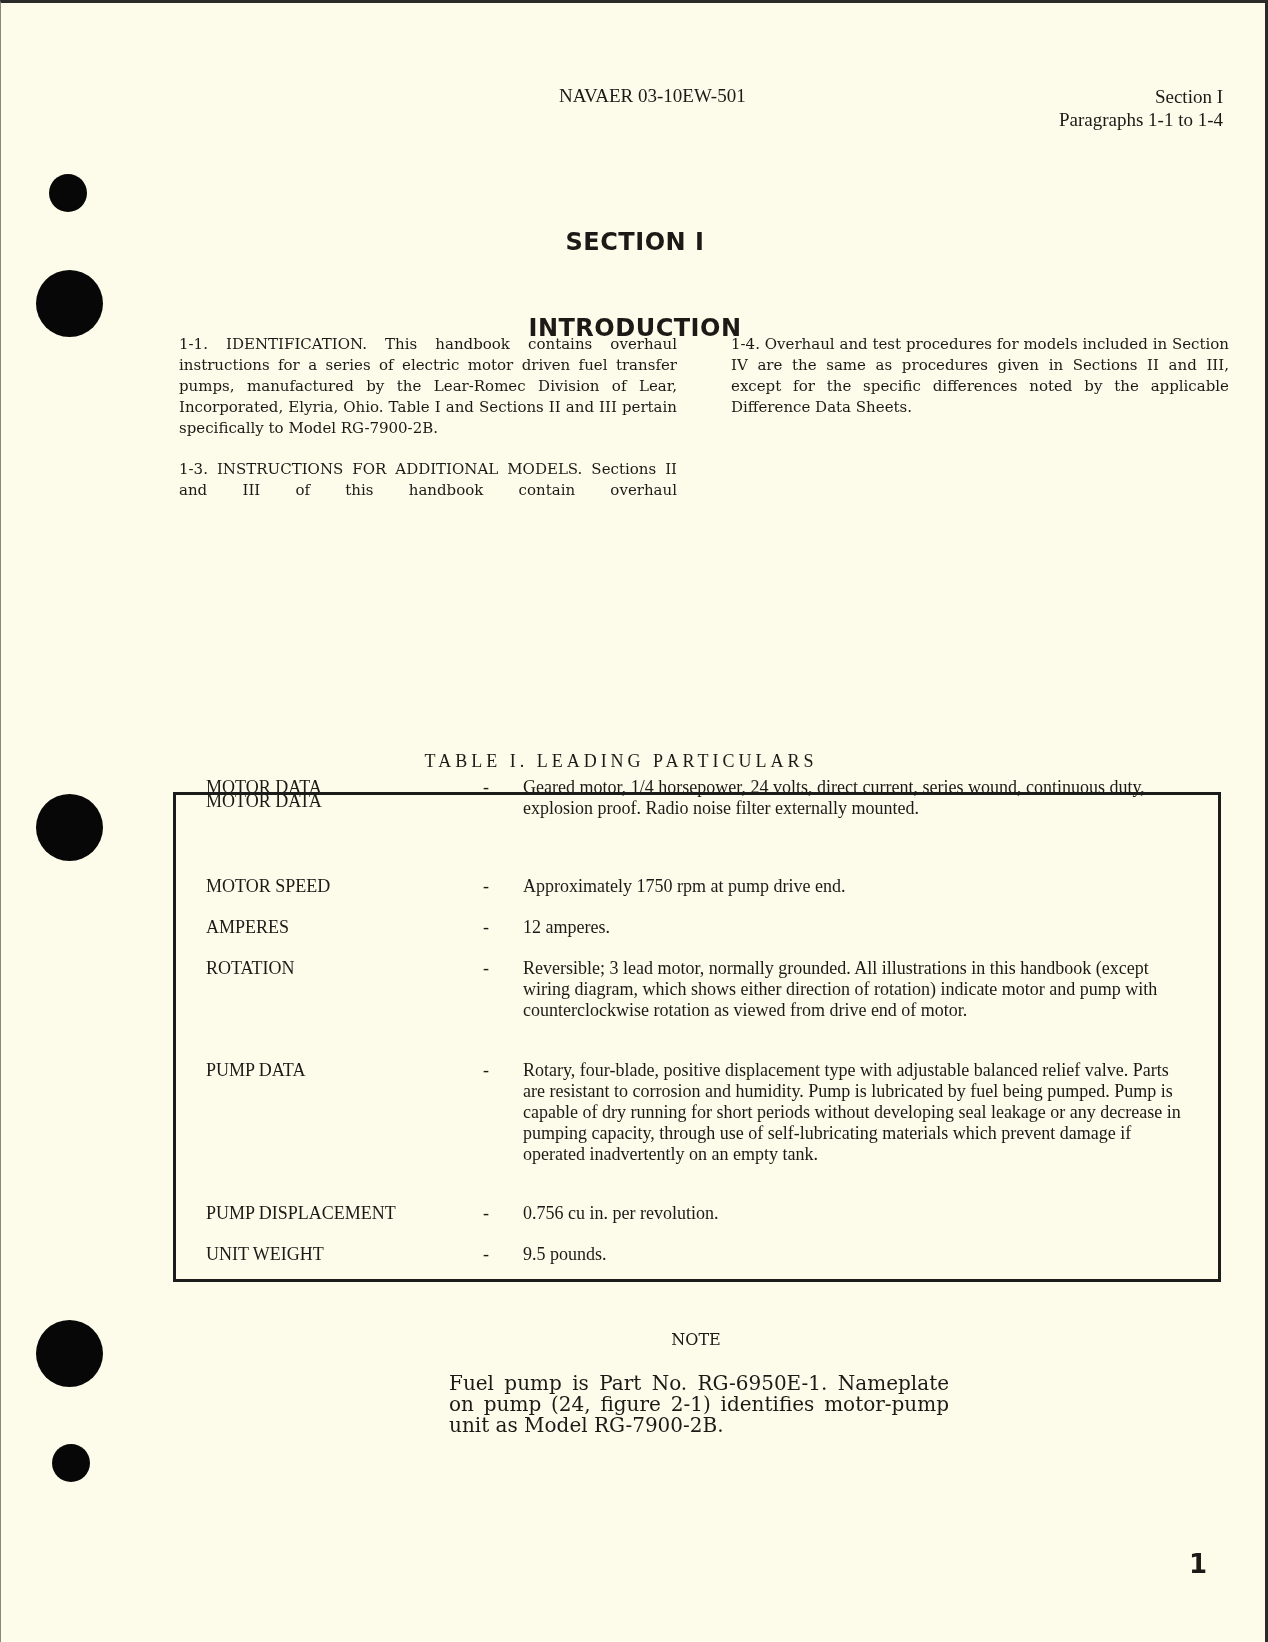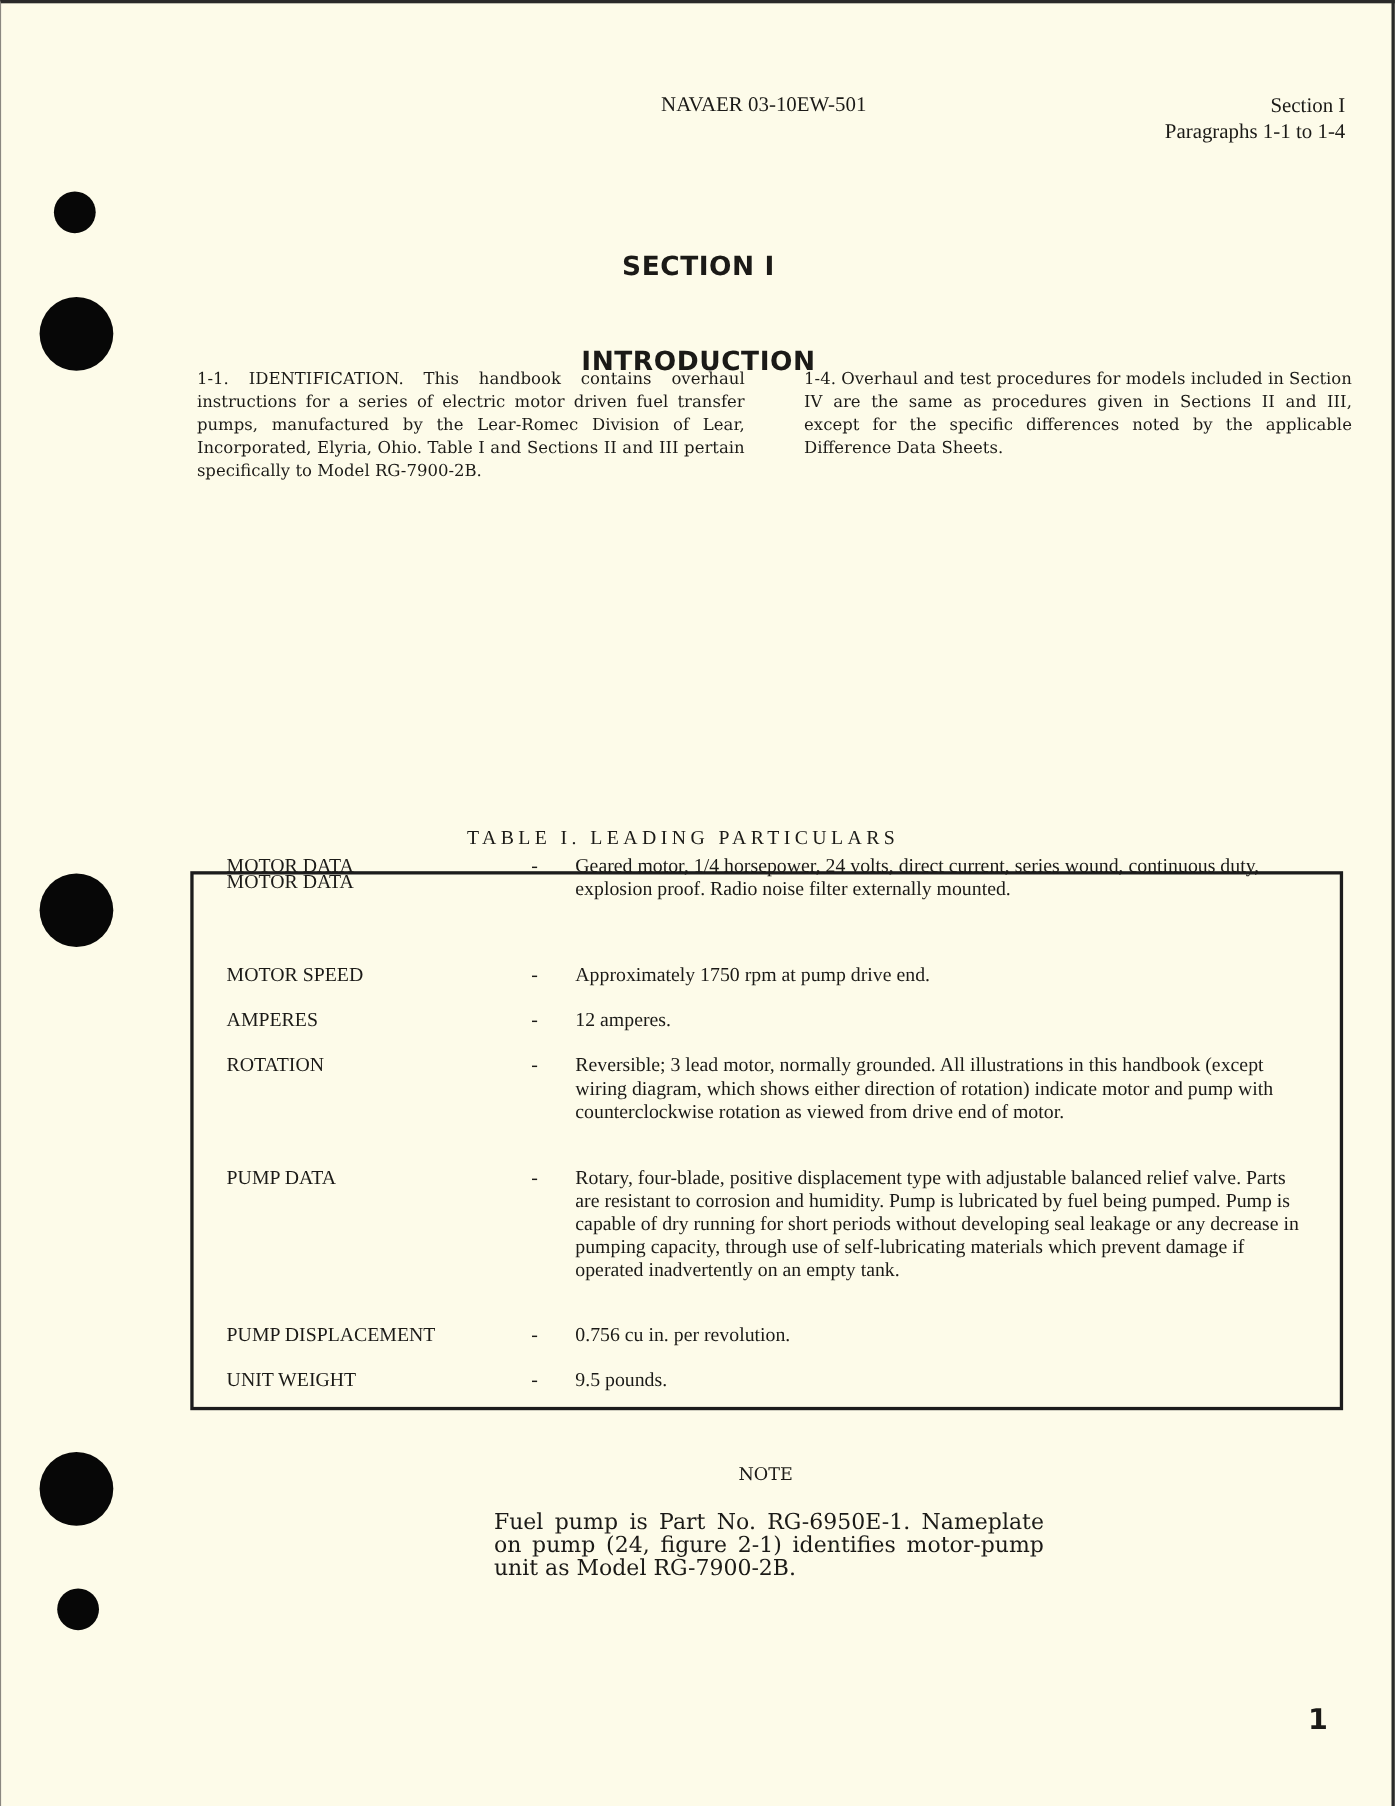--- a/index.html
+++ b/index.html
@@ -9,21 +9,21 @@
     font-family: "DejaVu Serif", "Liberation Serif", serif;
     color: #1b1a17;
     box-sizing: border-box;
     border-top: 3px solid #2a2a2a;
     border-right: 3px solid #2a2a2a;
     border-left: 1px solid #8a8780;
   }
   .abs { position: absolute; }
   .hole { position: absolute; border-radius: 50%; background: #070707; }
 
-  .hdr-left { left: 600px; top: 82px; font-family: "Liberation Serif", serif; font-size: 19px; }
+  .hdr-left { left: 558px; top: 82px; font-family: "Liberation Serif", serif; font-size: 19px; }
   .hdr-right { right: 42px; top: 82px; text-align: right; font-family: "Liberation Serif", serif; font-size: 19px; line-height: 23px; }
 
   .sec-title { left: 0; width: 1268px; text-align: center; font-family: "DejaVu Sans", sans-serif; font-weight: bold; font-size: 24px; letter-spacing: 0.5px; }
   .t1 { top: 225px; }
   .t2 { top: 263px; margin-top: 48px; }
 
   .col { font-family: "DejaVu Serif", serif; font-size: 15px; line-height: 21px; text-align: justify; }
   .colL { left: 178px; top: 331px; width: 498px; }
   .colR { left: 730px; top: 331px; width: 498px; }
   .col p { margin: 0 0 20px 0; }
@@ -54,20 +54,21 @@
 <div class="abs hdr-right">
   <div>Section I</div>
   <div>Paragraphs 1-1 to 1-4</div>
 </div>
 
 <div class="abs sec-title t1">SECTION I</div>
 <div class="abs sec-title t2">INTRODUCTION</div>
 
 <div class="abs col colL">
   <p>1-1.  IDENTIFICATION.  This handbook contains overhaul instructions for a series of electric motor driven fuel transfer pumps, manufactured by the Lear-Romec Division of Lear, Incorporated, Elyria, Ohio.  Table I and Sections II and III pertain specifically to Model RG-7900-2B.</p>
+  <p style="text-align-last: justify;">1-3.  INSTRUCTIONS FOR ADDITIONAL MODELS. Sections II and III of this handbook contain overhaul</p>
 </div>
 <div class="abs col colR">
   <p>1-4. Overhaul and test procedures for models included in Section IV are the same as procedures given in Sections II and III, except for the specific differences noted by the applicable Difference Data Sheets.</p>
 </div>
 
 <div class="abs tbl-title">TABLE I.  LEADING PARTICULARS</div>
 <div class="abs tbl">
   <div class="row" style="top:-14px;margin-top:0;top:-0px;">
   </div>
   <div class="row" style="top:-2px;">

